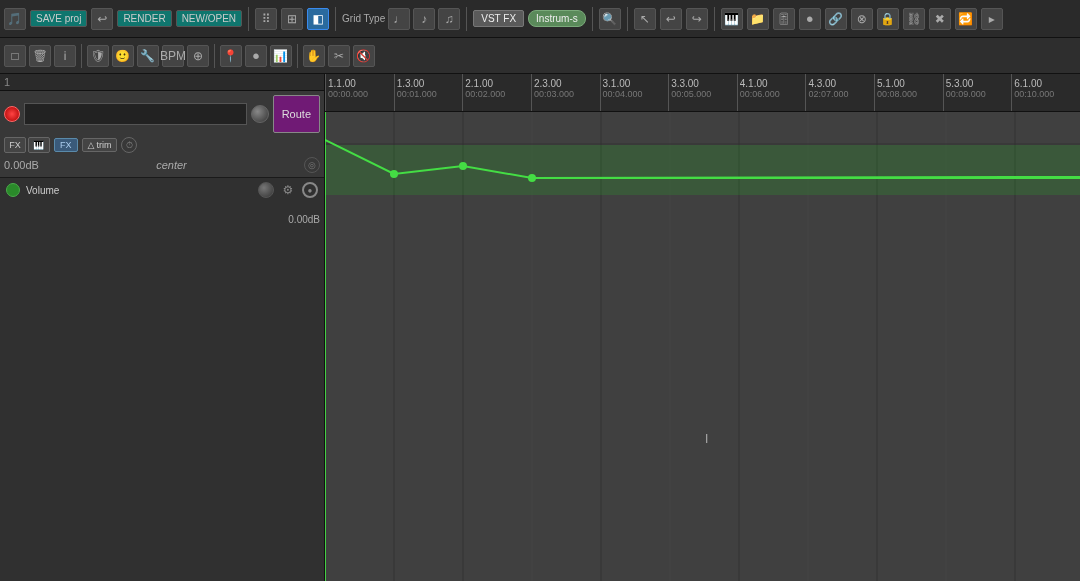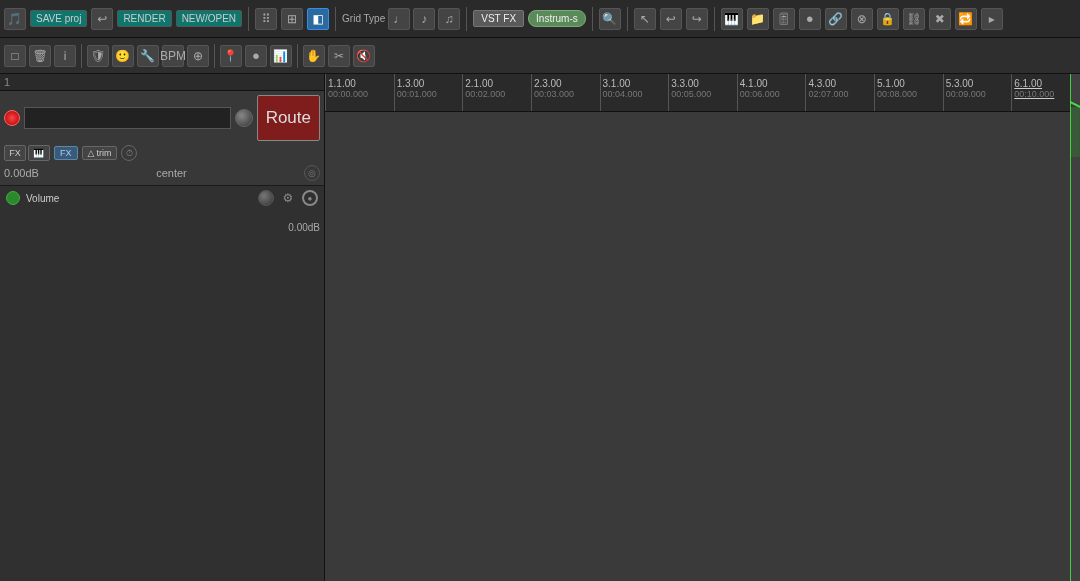--- a/index.html
+++ b/index.html
@@ -143,24 +143,24 @@
     }
     .channel-knob {
       width: 18px;
       height: 18px;
       border-radius: 50%;
       background: radial-gradient(circle at 35% 35%, #888, #333);
       border: 1px solid #666;
       cursor: pointer;
     }
     .route-btn {
-      background: #7f1d1d;
+      background: #701a75;
       border: 1px solid #888;
       color: #ddd;
-      font-size: 17px;
+      font-size: 11px;
       padding: 12px 8px;
       cursor: pointer;
       border-radius: 2px;
     }
     .channel-row2 {
       display: flex;
       align-items: center;
       gap: 4px;
       margin-bottom: 4px;
     }
@@ -207,20 +207,21 @@
       align-items: center;
       justify-content: space-between;
     }
     .db-label {
       font-size: 11px;
       color: #aaa;
     }
     .pan-label {
       font-size: 11px;
       color: #aaa;
+      font-style: italic;
     }
     .channel-end-icon {
       width: 16px;
       height: 16px;
       border-radius: 50%;
       border: 1px solid #666;
       display: flex;
       align-items: center;
       justify-content: center;
       font-size: 9px;
@@ -275,21 +276,21 @@
       display: flex;
       align-items: center;
       justify-content: center;
       cursor: pointer;
     }
 
     
     #timeline-area {
       flex: 1;
       display: flex;
-      flex-direction: row;
+      flex-direction: column;
       overflow: hidden;
       background: #3a3a3a;
     }
 
     #timeline-ruler {
       height: 38px;
       background: #2a2a2a;
       border-bottom: 1px solid #111;
       position: relative;
       display: flex;
@@ -498,21 +499,21 @@
             <div class="ruler-sub-label">02:07.000</div>
           </div>
           <div class="ruler-section" style="width: 68.6364px; border-left: 1px solid rgb(85, 85, 85); padding-top: 2px;">
             <div class="ruler-main-label">5.1.00</div>
             <div class="ruler-sub-label">00:08.000</div>
           </div>
           <div class="ruler-section" style="width: 68.6364px; border-left: 1px solid rgb(85, 85, 85); padding-top: 2px;">
             <div class="ruler-main-label">5.3.00</div>
             <div class="ruler-sub-label">00:09.000</div>
           </div>
-          <div class="ruler-section" style="width: 59px; border-left: 1px solid rgb(85, 85, 85); padding-top: 2px; text-decoration: underline;">
+          <div class="ruler-section" style="width: 59px; border-left: 1px solid rgb(85, 85, 85); padding-top: 2px;">
             <div class="ruler-main-label">6.1.00</div>
             <div class="ruler-sub-label">00:10.000</div>
           </div>
         </div>
     </div>
 
     <div id="track-content">
       <div class="automation-bg"></div>
 
       <svg id="grid-svg" style="position:absolute;top:0;left:0;width:100%;height:100%;pointer-events:none;">

